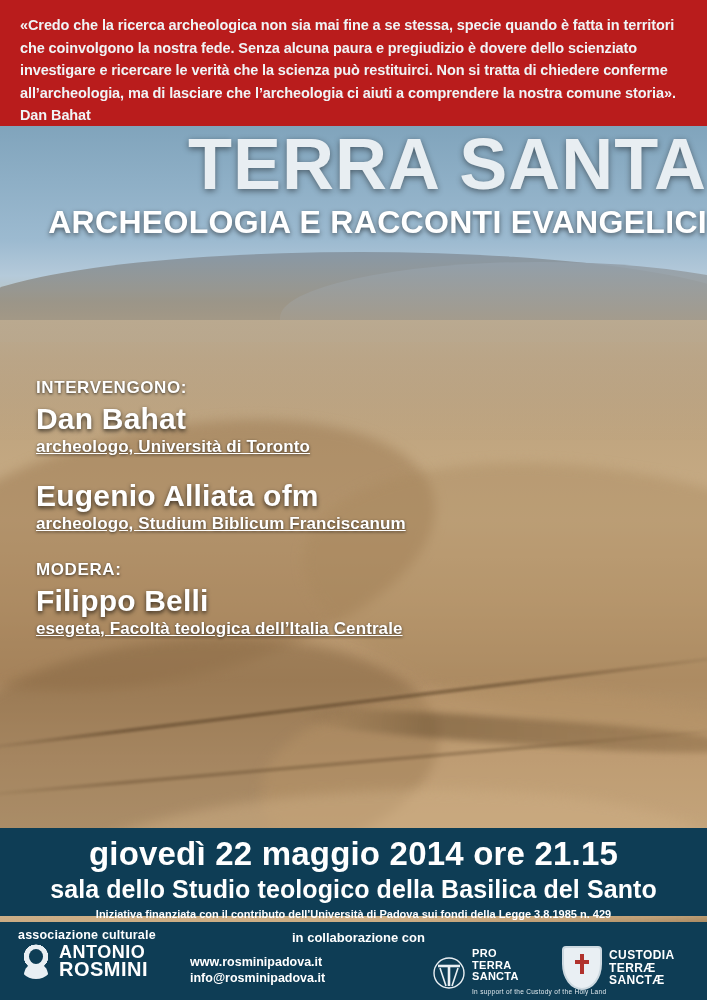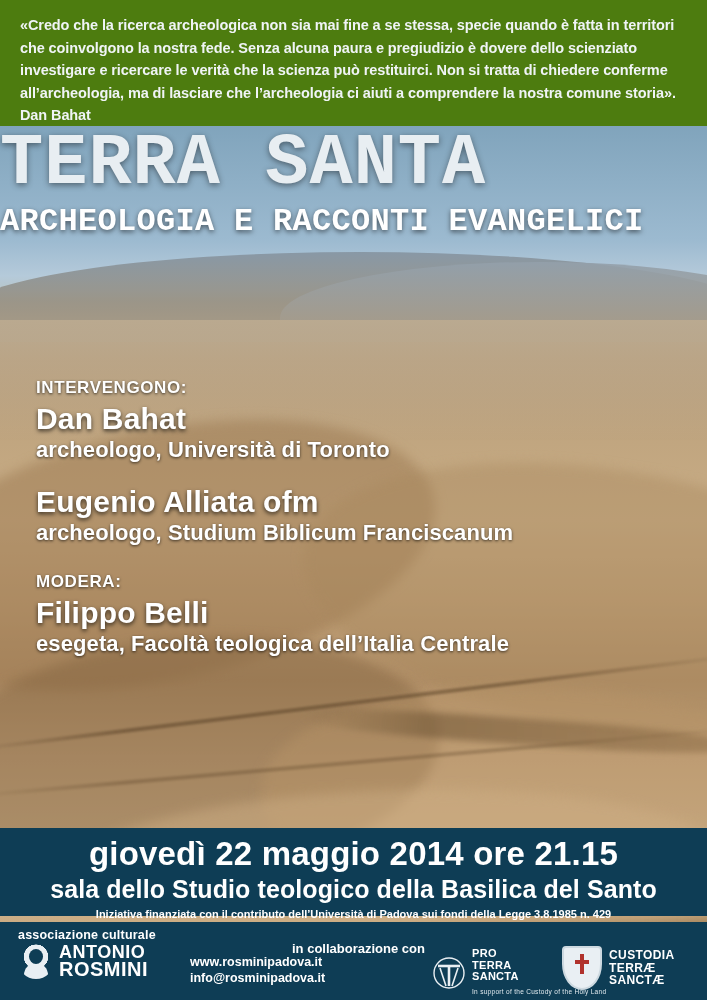--- a/index.html
+++ b/index.html
@@ -74,36 +74,35 @@
   
   .fg-shadow {
     position: absolute; left: -20px; top: 930px; width: 760px; height: 80px;
     background: linear-gradient(to bottom, rgba(120,92,56,.35), rgba(96,72,44,.55));
     transform: rotate(-2deg); filter: blur(5px);
   }
 
   
   .quote-band {
     position: absolute; left: 0; top: 0; width: 707px; height: 126px;
-    background: #4d7c0f;
+    background: #b91c1c;
     padding: 14px 18px 0 20px;
   }
   .quote-band p {
     color: #f0f4f6;
     font-size: 14.5px;
     line-height: 22.5px;
     font-weight: bold;
     letter-spacing: -0.1px;
   }
 
   
   .title-wrap {
     position: absolute; left: 0; top: 126px; width: 707px;
-    text-align: left;
-    font-family: Liberation Mono, monospace;
+    text-align: right;
   }
   .title-main {
     font-size: 72px;
     font-weight: bold;
     letter-spacing: 1px;
     color: #e8eef2;
     line-height: 76px;
     text-shadow: 0 2px 6px rgba(0,0,0,.45);
     white-space: nowrap;
   }
@@ -122,22 +121,22 @@
   .speakers { position: absolute; left: 36px; top: 378px; width: 620px; color: #ffffff; }
   .label {
     font-size: 17px; font-weight: bold; letter-spacing: .6px;
     text-shadow: 0 1px 3px rgba(0,0,0,.7); margin-bottom: 4px;
   }
   .name {
     font-size: 30px; font-weight: bold; letter-spacing: .2px;
     text-shadow: 0 2px 4px rgba(0,0,0,.7);
   }
   .role {
-    font-size: 22px; font-weight: bold; letter-spacing: .1px;
-    text-shadow: 0 1px 3px rgba(0,0,0,.7); margin-top: 1px;
+    font-size: 17px; font-weight: bold; letter-spacing: .1px;
+    text-shadow: 0 1px 3px rgba(0,0,0,.7); margin-top: 1px; text-decoration: underline;
   }
   .gap-big { height: 22px; }
   .gap-mid { height: 26px; }
 
   
   .date-band {
     position: absolute; left: 0; top: 828px; width: 707px; height: 88px;
     background: #0e3d55;
     text-align: center;
     padding-top: 6px;
@@ -177,21 +176,21 @@
   .assoc-head:before {
     content:""; position:absolute; left: 11px; top: 6px; width: 14px; height: 15px;
     background:#0e3d55; border-radius: 50%; z-index: 2;
   }
   .assoc-words { line-height: 17px; }
   .assoc-w1 { font-size: 18px; font-weight: bold; color: #fff; letter-spacing: .5px; }
   .assoc-w2 { font-size: 20px; font-weight: bold; color: #fff; letter-spacing: .5px; }
 
   .contacts { position: absolute; left: 190px; top: 32px; color: #fff; font-size: 12.5px; font-weight: bold; line-height: 16px; }
 
-  .collab { position: absolute; left: 292px; top: 19px; color: #fff; font-size: 13px; font-weight: bold; }
+  .collab { position: absolute; left: 292px; top: 8px; color: #fff; font-size: 13px; font-weight: bold; }
 
   .pts { position: absolute; left: 432px; top: 26px; display: flex; align-items: center; }
   .pts-mark { width: 34px; height: 36px; position: relative; margin-right: 6px; }
   .pts-mark svg { display:block; }
   .pts-text { color: #fff; line-height: 11.5px; }
   .pts-text div { font-size: 11px; font-weight: bold; letter-spacing: .3px; }
   .pts-sub { font-size: 6.5px !important; font-weight: normal !important; margin-top: 3px; color:#dfe8ed; }
 
   .custodia { position: absolute; left: 562px; top: 24px; display: flex; align-items: center; }
   .shield { width: 40px; height: 44px; margin-right: 7px; position: relative; }

